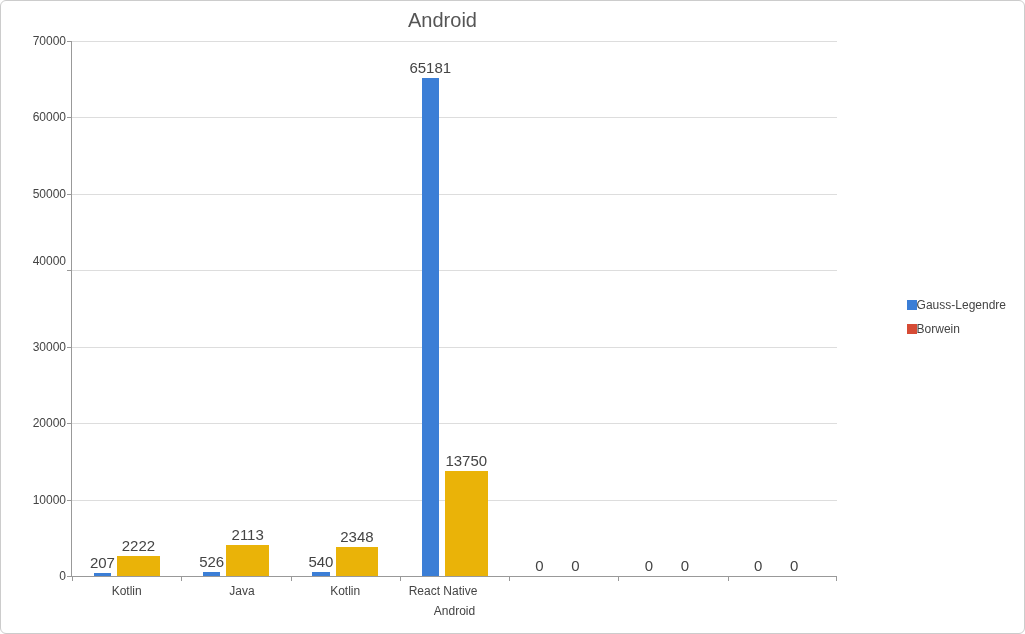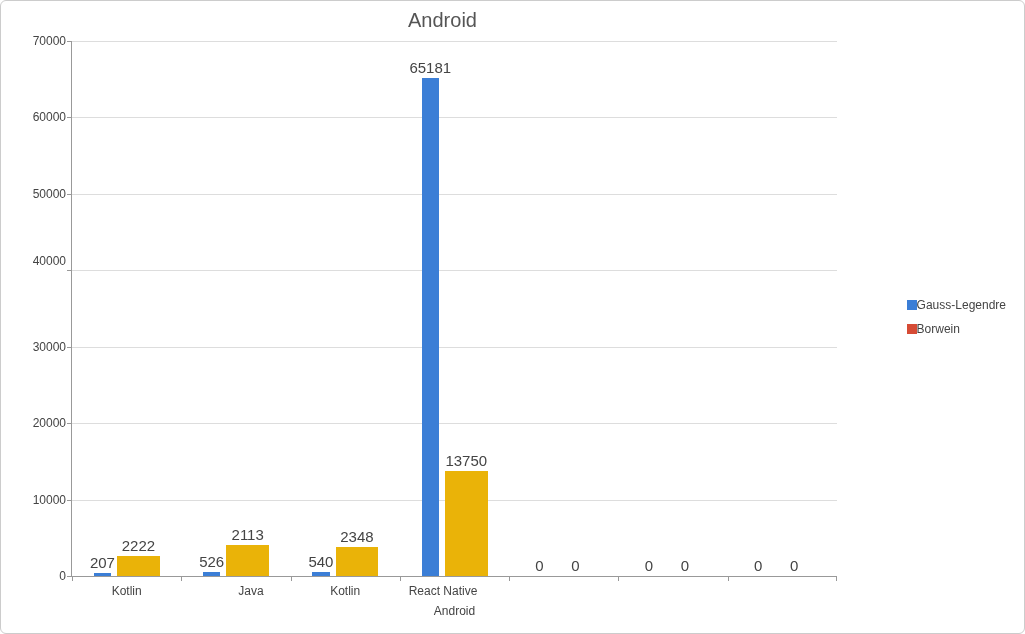--- a/index.html
+++ b/index.html
@@ -161,21 +161,21 @@
       <div class="x-label" style="left: 54.6429px;">Kotlin</div>
       <div class="bar-group" style="left: 21.6429px; width: 66px;">
         <div class="bar blue" style="height: 3.30936px;">
           <div class="bar-label">207</div>
         </div>
         <div class="bar red" style="height: 20px;">
           <div class="bar-label">2222</div>
         </div>
       </div>
       <div class="x-tick-mark" style="left: 109.286px;"></div>
-      <div class="x-label" style="left: 179px;">Java</div>
+      <div class="x-label" style="left: 170px;">Java</div>
       <div class="bar-group" style="left: 130.929px; width: 66px;">
         <div class="bar blue" style="height: 4.02014px;">
           <div class="bar-label">526</div>
         </div>
         <div class="bar red" style="height: 31px;">
           <div class="bar-label">2113</div>
         </div>
       </div>
       <div class="x-tick-mark" style="left: 218.571px;"></div>
       <div class="x-label" style="left: 273.214px;">Kotlin</div>

